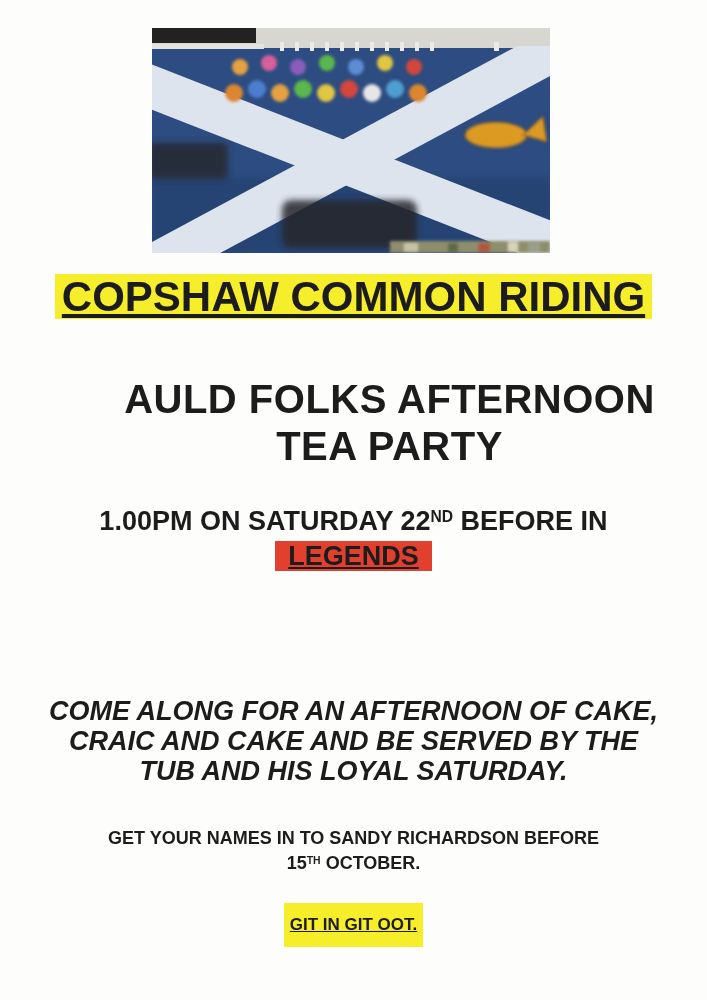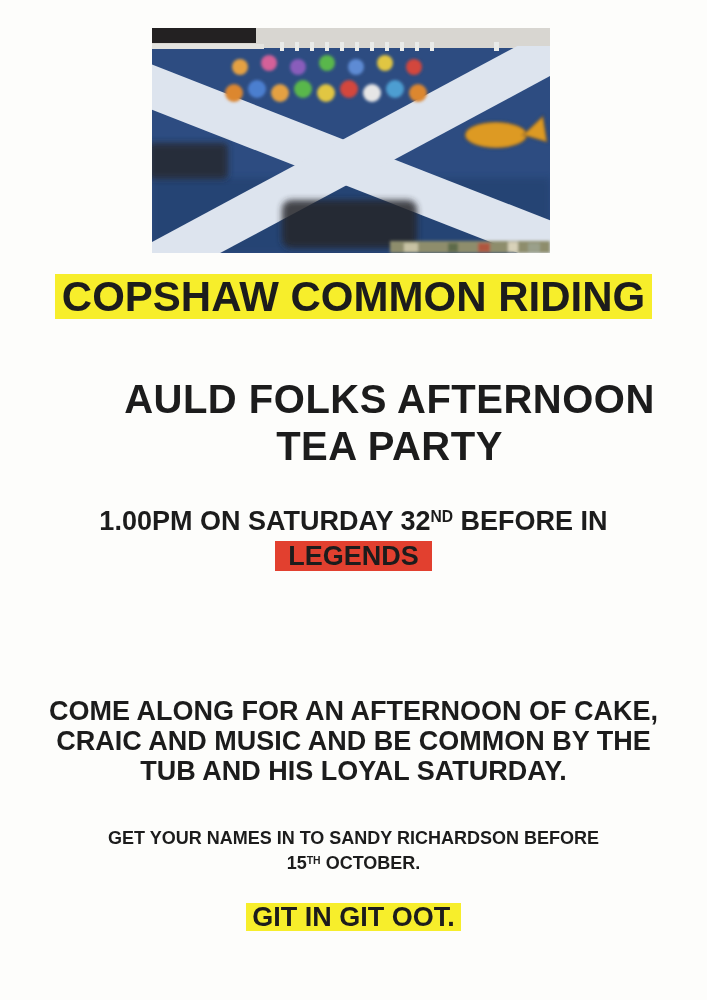--- a/index.html
+++ b/index.html
@@ -14,40 +14,40 @@
   }
   .page { position:absolute; inset:0; }
 
   
   .photo { position:absolute; left:152px; top:28px; width:398px; height:225px; }
   .photo svg { display:block; width:100%; height:100%; filter: blur(0.6px) saturate(0.95); }
 
   
   .block { position:absolute; left:0; width:707px; text-align:center; }
 
-  .hl { display:inline-block; }
+  .hl { display:inline-block;text-decoration:underline; }
   .hl-yellow { background: var(--hl-yellow, #f7ee2b); }
   .hl-red { background: var(--hl-red, #e2402f); }
 
   .title-wrap { top:274px; }
   .title-text { font-size:42px; line-height:45px; padding:0 7px; white-space:nowrap; }
 
   .heading { top:376px; font-size:40px; line-height:47px; letter-spacing:0.5px;margin-left:36px; }
 
   .when { top:504px; font-size:27px; line-height:34px; }
   .venue-text { font-size:27px; line-height:30px; padding:0 13px; margin-top:3px; }
 
   .invite { top:603px; font-size:27px; line-height:31px; }
 
-  .details { top:696px; font-size:27px; line-height:30px; }
+  .details { top:696px; font-size:27px; line-height:30px;font-style:italic; }
 
   .rsvp { top:826px; font-size:18px; line-height:25px; }
 
   .footer-wrap { top:903px; }
-  .footer-text { font-size:27px; line-height:28px; padding:0 6px; }
+  .footer-text { font-size:17px; line-height:28px; padding:8px 6px; }
 
   sup.ord {
     font-size:58%;
     line-height:0;
     vertical-align:baseline;
     position:relative;
     top:-0.52em;
     letter-spacing:0;
     margin-top:38px;
   }
@@ -143,30 +143,30 @@
   <div class="block title-wrap">
     <span class="hl hl-yellow title-text">COPSHAW COMMON RIDING</span>
   </div>
 
   <div class="block heading">
     <div>AULD FOLKS AFTERNOON</div>
     <div>TEA PARTY</div>
   </div>
 
   <div class="block when">
-    <div><span>1.00PM ON SATURDAY 32</span><sup class="ord">ND</sup><span> BEFORE IN</span></div>
+    <div><span>1.00PM ON SATURDAY 22</span><sup class="ord">ND</sup><span> BEFORE IN</span></div>
     <div>
       <span class="hl hl-red venue-text">LEGENDS</span>
     </div>
   </div>
 
 
   <div class="block details">
     <div>COME ALONG FOR AN AFTERNOON OF CAKE,</div>
-    <div>CRAIC AND MUSIC AND BE COMMON BY THE</div>
+    <div>CRAIC AND CAKE AND BE SERVED BY THE</div>
     <div>TUB AND HIS LOYAL SATURDAY.</div>
   </div>
 
   <div class="block rsvp">
     <div>GET YOUR NAMES IN TO SANDY RICHARDSON BEFORE</div>
     <div><span>15</span><sup class="ord">TH</sup><span> OCTOBER.</span></div>
   </div>
 
   <div class="block footer-wrap">
     <span class="hl hl-yellow footer-text">GIT IN GIT OOT.</span>

